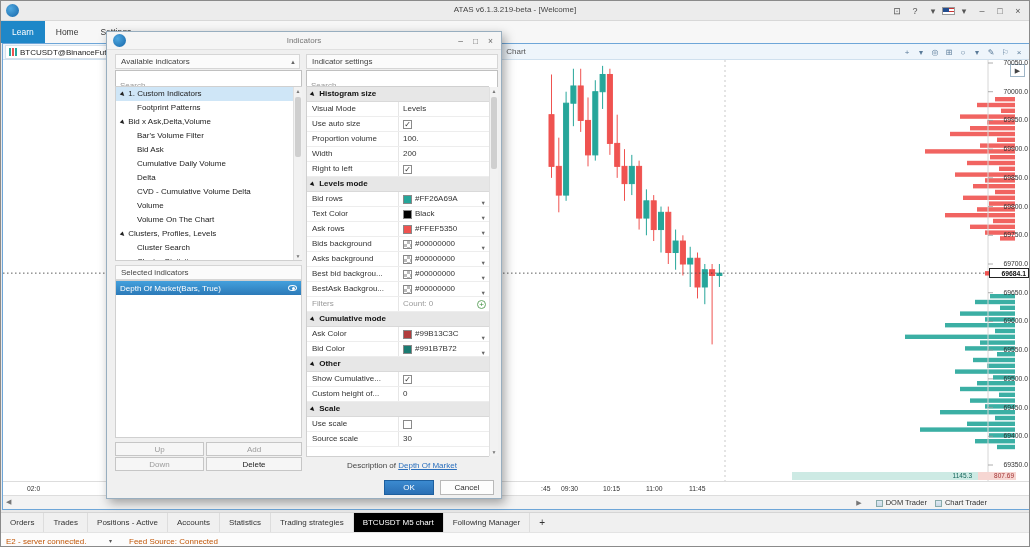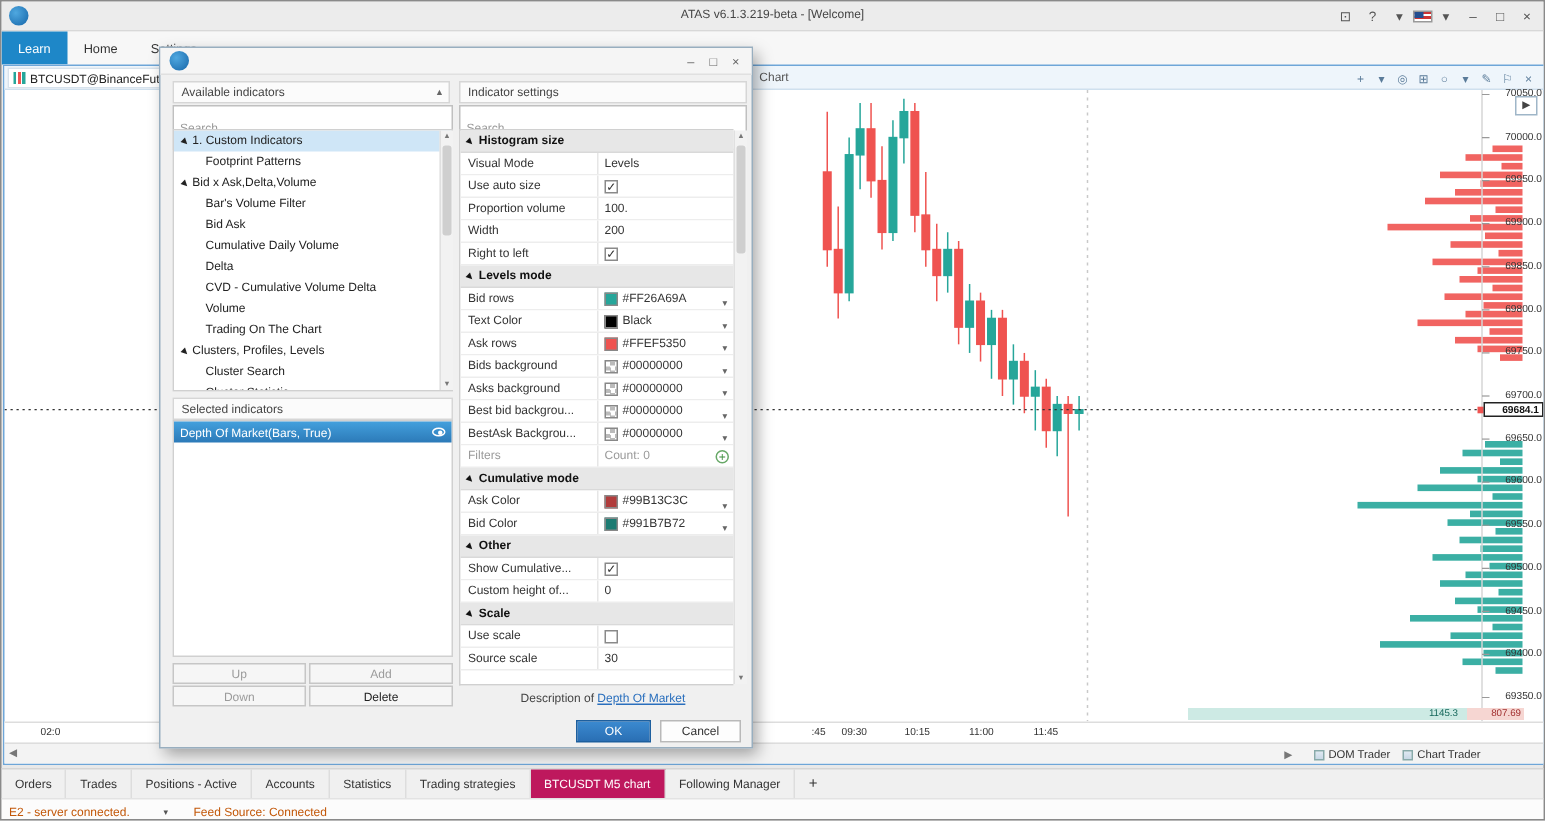--- a/index.html
+++ b/index.html
@@ -96,21 +96,21 @@
 .vcaret{position:absolute;right:3px;top:4px;color:#666;font-size:5.5px}
 .cb{width:9px;height:9px;border:1px solid #8a8a8a;background:#fff;font-size:8px;line-height:8px;text-align:center;color:#333;flex:none}
 .plusbtn{position:absolute;right:3px;top:2.5px;width:9px;height:9px;border:1px solid #67a867;border-radius:50%;color:#3f8f3f;font-size:8px;line-height:8px;text-align:center}
 #dlg-desc{position:absolute;left:199px;top:429px;width:192px;text-align:center;color:#444}
 #desc-link{color:#2a6fbd;text-decoration:underline;cursor:pointer}
 #btn-ok{position:absolute;left:277px;top:448px;width:50px;height:15px;line-height:14px;text-align:center;background:linear-gradient(#3b8ad0,#2a6fb4);border:1px solid #1d5f9e;color:#fff}
 #btn-cancel{position:absolute;left:333px;top:448px;width:54px;height:15px;line-height:14px;text-align:center;background:#fdfdfd;border:1px solid #b9b9b9;color:#333}
 
 #bottom-tabs{position:absolute;left:0;top:511px;width:100%;height:20px;background:#f0f0f0;border-top:1px solid #d5d5d5;display:flex}
 .btab{padding:0 9px;height:20px;line-height:20px;border-right:1px solid #ddd;color:#333;font-size:8px;white-space:nowrap}
-.btab.active{background:#be185d;color:#fff}
+.btab.active{background:#000000;color:#fff}
 .btab.addtab{min-width:18px;text-align:center;font-size:10px;border-right:none}
 #statusbar{position:absolute;left:0;top:531px;width:100%;height:16px;background:#fcfcfc;border-top:1px solid #e3e3e3}
 #sb-server{position:absolute;left:5px;top:4px;color:#c25708}
 #sb-caret{position:absolute;left:108px;top:4px;color:#555;font-size:6px}
 #sb-feed{position:absolute;left:128px;top:4px;color:#c25708}
 </style>
 </head>
 <body>
 
 <div id="app">
@@ -321,20 +321,21 @@
       <div class="plabel" style="top: 302.15px;">69550.0</div>
       <div class="plabel" style="top: 330.865px;">69500.0</div>
       <div class="plabel" style="top: 359.58px;">69450.0</div>
       <div class="plabel" style="top: 388.295px;">69400.0</div>
       <div class="plabel" style="top: 417.01px;">69350.0</div>
     </div>
 
   <div id="dialog">
     <div id="dlg-title">
       <span id="dlg-logo"></span>
+      <span id="dlg-title-text">Indicators</span>
       <span id="dlg-controls">
           <span class="tbi">–</span>
           <span class="tbi">□</span>
           <span class="tbi">×</span>
         </span>
     </div>
 
     <div class="panel-hdr" id="avail-hdr">
       <span>Available indicators</span>
       <span class="collapse" id="avail-collapse">▲</span>
@@ -343,21 +344,21 @@
     <div id="tree">
         <div class="trow sel" style="padding-left: 5px;"><span class="exp">▶</span><span>1. Custom Indicators</span></div>
         <div class="trow" style="padding-left: 21px;"><span>Footprint Patterns</span></div>
         <div class="trow" style="padding-left: 5px;"><span class="exp">▶</span><span>Bid x Ask,Delta,Volume</span></div>
         <div class="trow" style="padding-left: 21px;"><span>Bar's Volume Filter</span></div>
         <div class="trow" style="padding-left: 21px;"><span>Bid Ask</span></div>
         <div class="trow" style="padding-left: 21px;"><span>Cumulative Daily Volume</span></div>
         <div class="trow" style="padding-left: 21px;"><span>Delta</span></div>
         <div class="trow" style="padding-left: 21px;"><span>CVD - Cumulative Volume Delta</span></div>
         <div class="trow" style="padding-left: 21px;"><span>Volume</span></div>
-        <div class="trow" style="padding-left: 21px;"><span>Trading On The Chart</span></div>
+        <div class="trow" style="padding-left: 21px;"><span>Volume On The Chart</span></div>
         <div class="trow" style="padding-left: 5px;"><span class="exp">▶</span><span>Clusters, Profiles, Levels</span></div>
         <div class="trow" style="padding-left: 21px;"><span>Cluster Search</span></div>
         <div class="trow" style="padding-left: 21px;"><span>Cluster Statistic</span></div>
       </div>
     <div class="vscroll" id="tree-scroll">
       <span class="sb-up">▲</span>
       <span class="sb-thumb"></span>
       <span class="sb-dn">▼</span>
     </div>
 

